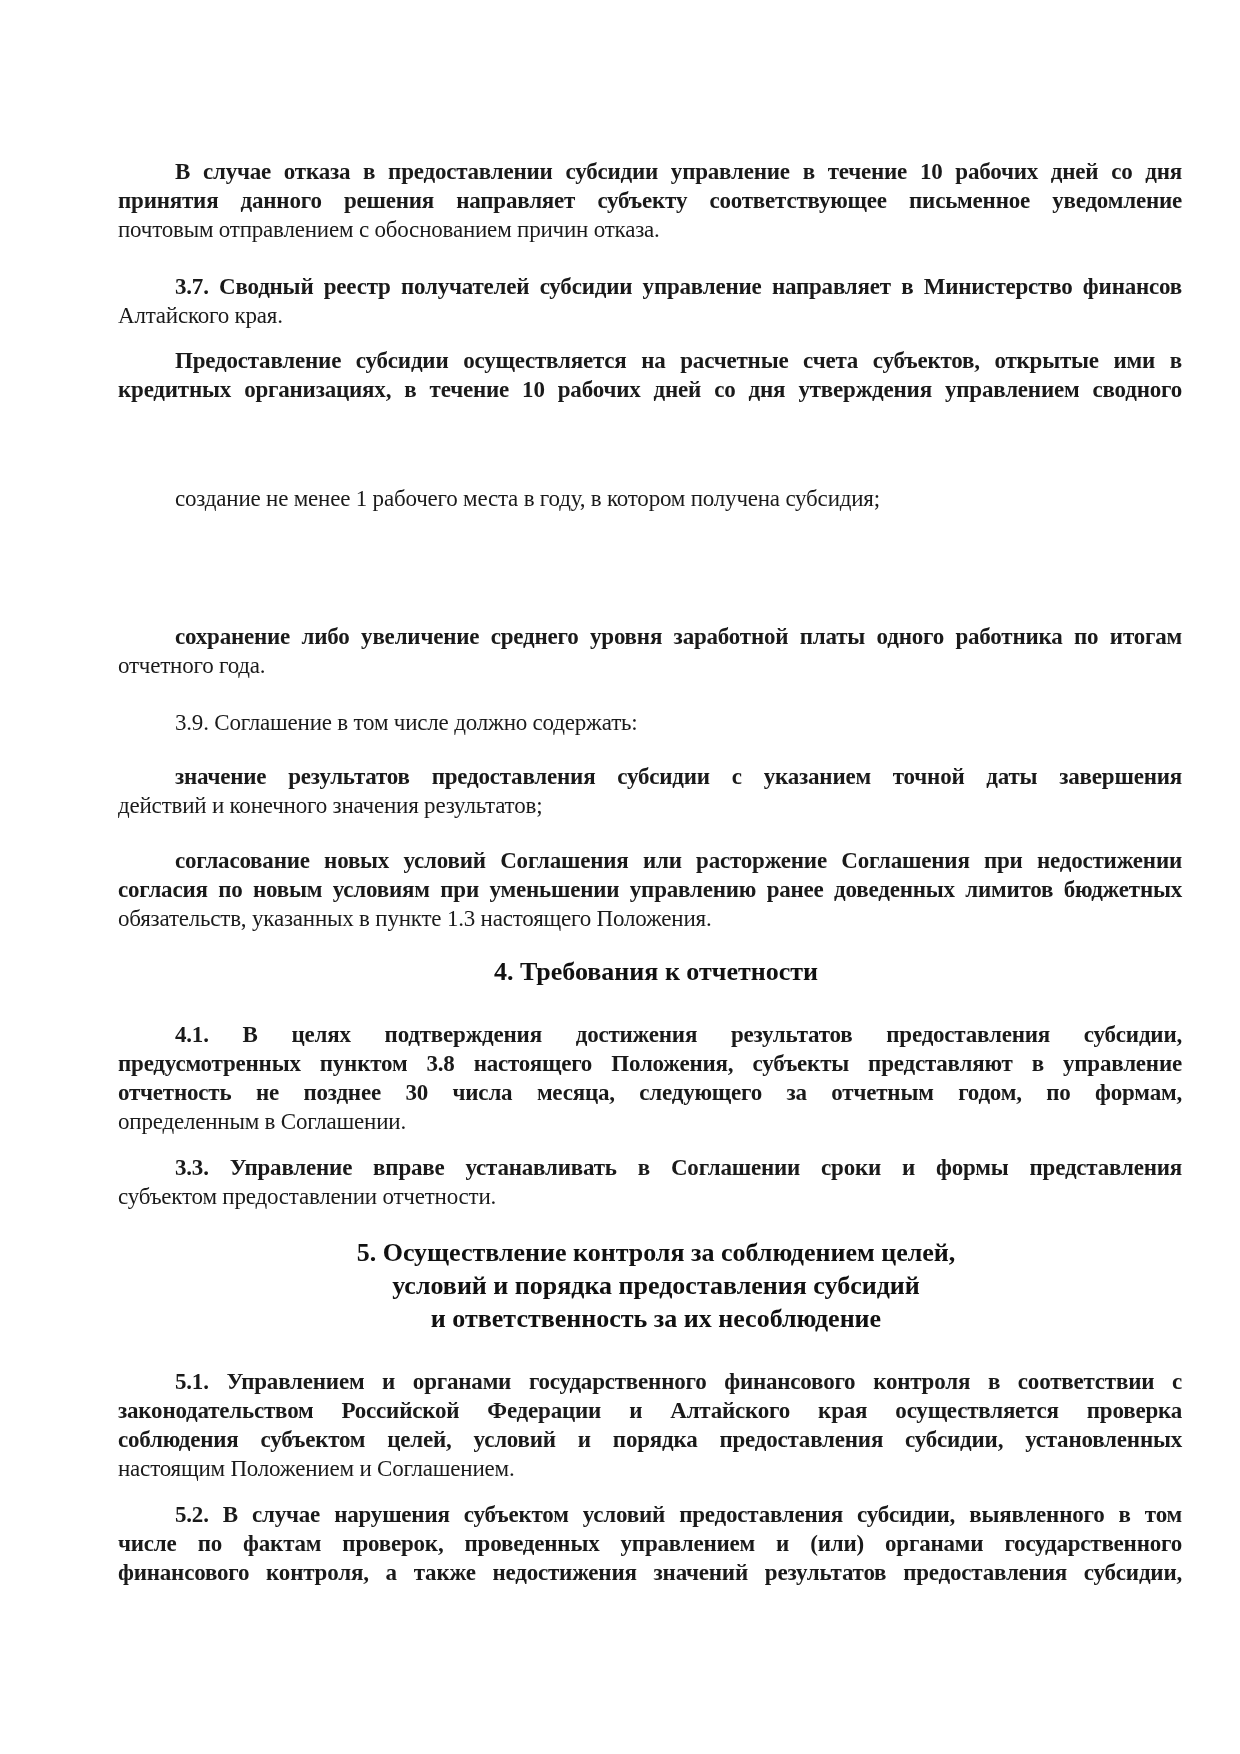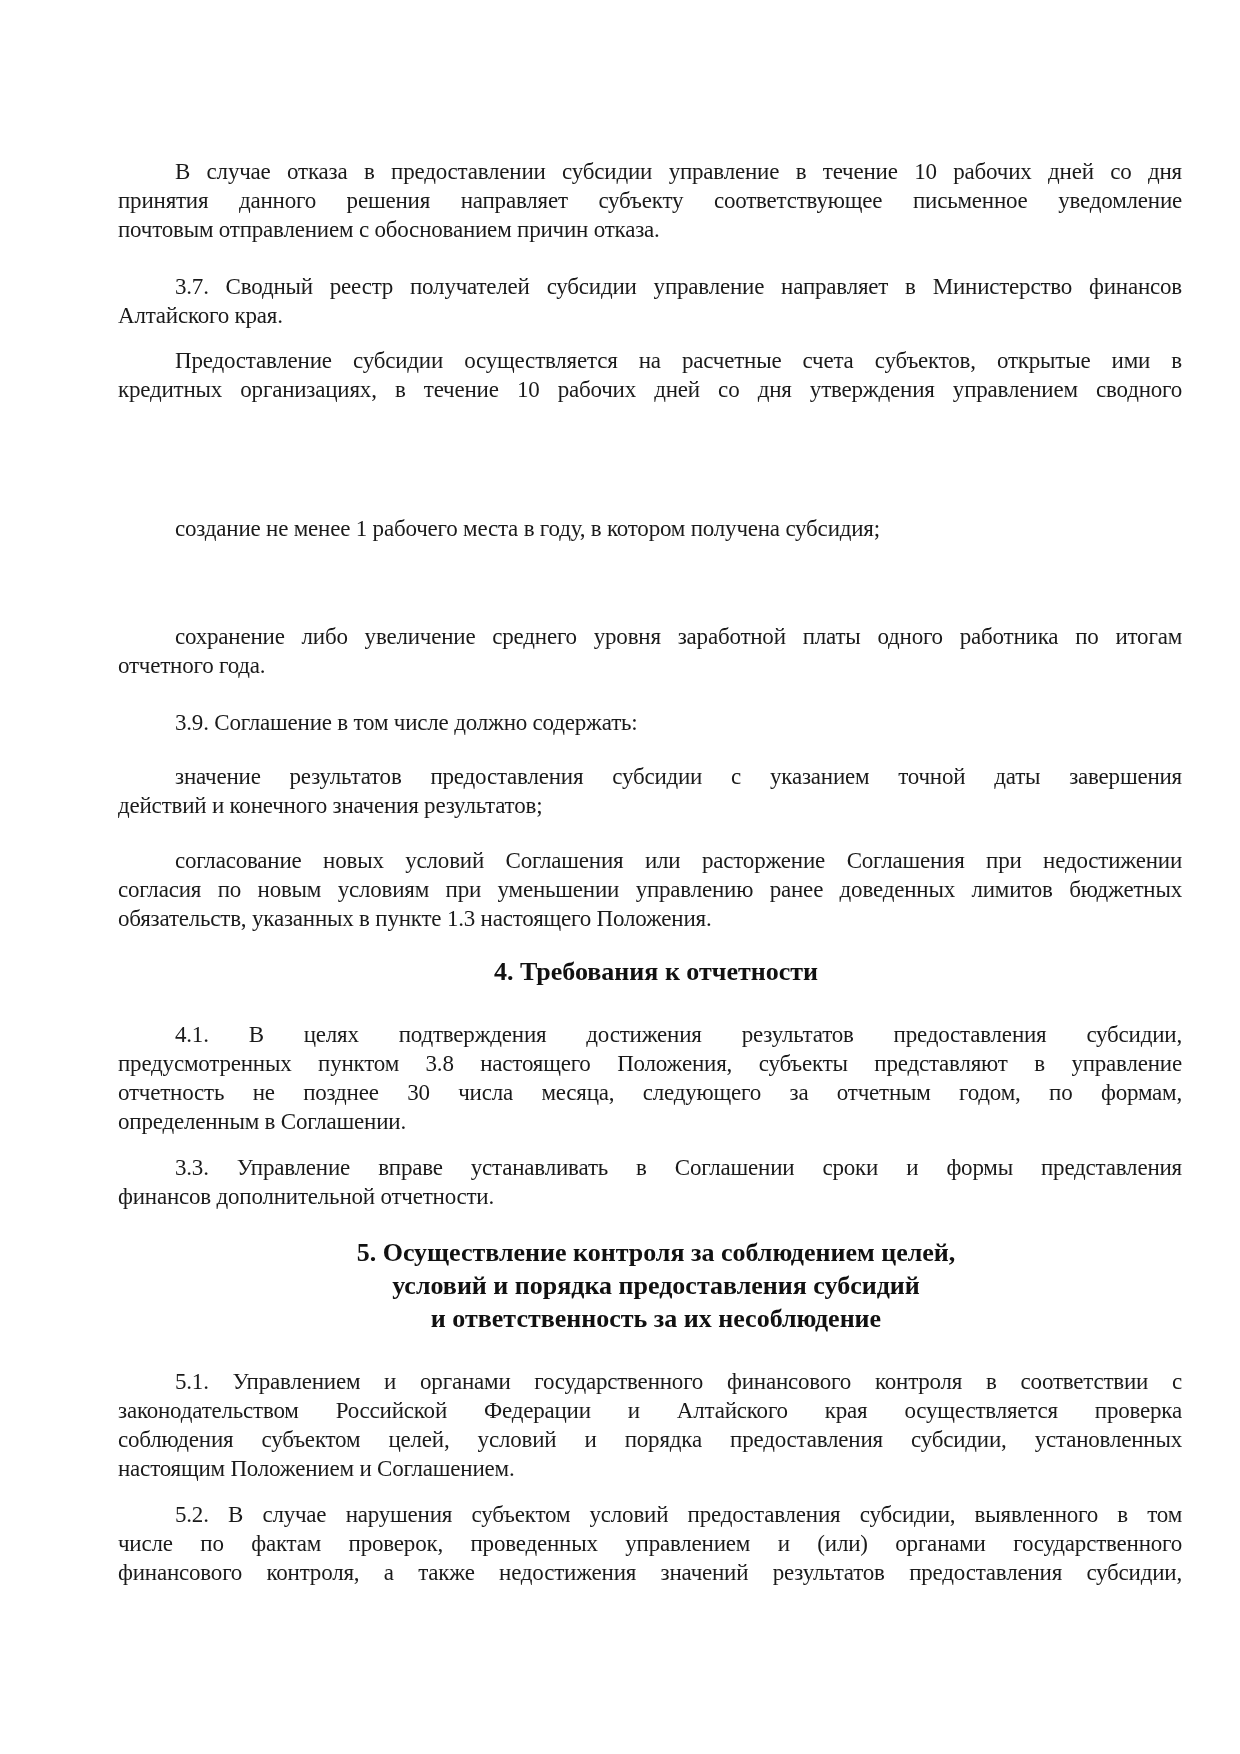--- a/index.html
+++ b/index.html
@@ -10,21 +10,21 @@
     left: 118px;
     width: 1064px;
     font-family: "Liberation Serif", serif;
     font-size: 23px;
     line-height: 29px;
     color: #1a1a1a;
     white-space: nowrap;
     letter-spacing: -0.2px;
   }
   .line.ind { left: 175px; width: 1007px; }
-  .line.j { text-align: justify; text-align-last: justify; white-space: normal; }
+  .line.j { text-align: justify; text-align-last: justify; white-space: normal; font-weight: bold; }
   .heading {
     position: absolute;
     left: 0; width: 1240px;
     text-align: center;
     font-family: "Liberation Serif", serif;
     font-weight: bold;
     font-size: 26px;
     line-height: 33px;
     color: #111;
     padding-left: 36px;
@@ -38,40 +38,40 @@
   <div class="line ind j" style="top:157px">В случае отказа в предоставлении субсидии управление в течение 10 рабочих дней со дня</div>
   <div class="line j" style="top:186px">принятия данного решения направляет субъекту соответствующее письменное уведомление</div>
   <div class="line" style="top:215px">почтовым отправлением с обоснованием причин отказа.</div>
 
   <div class="line ind j" style="top:272px">3.7. Сводный реестр получателей субсидии управление направляет в Министерство финансов</div>
   <div class="line" style="top:301px">Алтайского края.</div>
 
   <div class="line ind j" style="top:346px">Предоставление субсидии осуществляется на расчетные счета субъектов, открытые ими в</div>
   <div class="line j" style="top:375px">кредитных организациях, в течение 10 рабочих дней со дня утверждения управлением сводного</div>
 
-  <div class="line ind" style="top:514px">создание не менее 1 рабочего места в году, в котором получена субсидия;</div>
+  <div class="line ind" style="top:484px">создание не менее 1 рабочего места в году, в котором получена субсидия;</div>
   <div class="line ind j" style="top:622px">сохранение либо увеличение среднего уровня заработной платы одного работника по итогам</div>
   <div class="line" style="top:651px">отчетного года.</div>
 
   <div class="line ind" style="top:708px">3.9. Соглашение в том числе должно содержать:</div>
   <div class="line ind j" style="top:762px">значение результатов предоставления субсидии с указанием точной даты завершения</div>
   <div class="line" style="top:791px">действий и конечного значения результатов;</div>
   <div class="line ind j" style="top:846px">согласование новых условий Соглашения или расторжение Соглашения при недостижении</div>
   <div class="line j" style="top:875px">согласия по новым условиям при уменьшении управлению ранее доведенных лимитов бюджетных</div>
   <div class="line" style="top:904px">обязательств, указанных в пункте 1.3 настоящего Положения.</div>
 
   <div class="heading" style="top:955px">4. Требования к отчетности</div>
 
   <div class="line ind j" style="top:1020px">4.1. В целях подтверждения достижения результатов предоставления субсидии,</div>
   <div class="line j" style="top:1049px">предусмотренных пунктом 3.8 настоящего Положения, субъекты представляют в управление</div>
   <div class="line j" style="top:1078px">отчетность не позднее 30 числа месяца, следующего за отчетным годом, по формам,</div>
   <div class="line" style="top:1107px">определенным в Соглашении.</div>
 
   <div class="line ind j" style="top:1153px">3.3. Управление вправе устанавливать в Соглашении сроки и формы представления</div>
-  <div class="line" style="top:1182px">финансов дополнительной отчетности.</div>
+  <div class="line" style="top:1182px">субъектом предоставлении отчетности.</div>
 
   <div class="heading" style="top:1236px">5. Осуществление контроля за соблюдением целей,</div>
   <div class="heading" style="top:1269px">условий и порядка предоставления субсидий</div>
   <div class="heading" style="top:1302px">и ответственность за их несоблюдение</div>
 
   <div class="line ind j" style="top:1367px">5.1. Управлением и органами государственного финансового контроля в соответствии с</div>
   <div class="line j" style="top:1396px">законодательством Российской Федерации и Алтайского края осуществляется проверка</div>
   <div class="line j" style="top:1425px">соблюдения субъектом целей, условий и порядка предоставления субсидии, установленных</div>
   <div class="line" style="top:1454px">настоящим Положением и Соглашением.</div>
 

